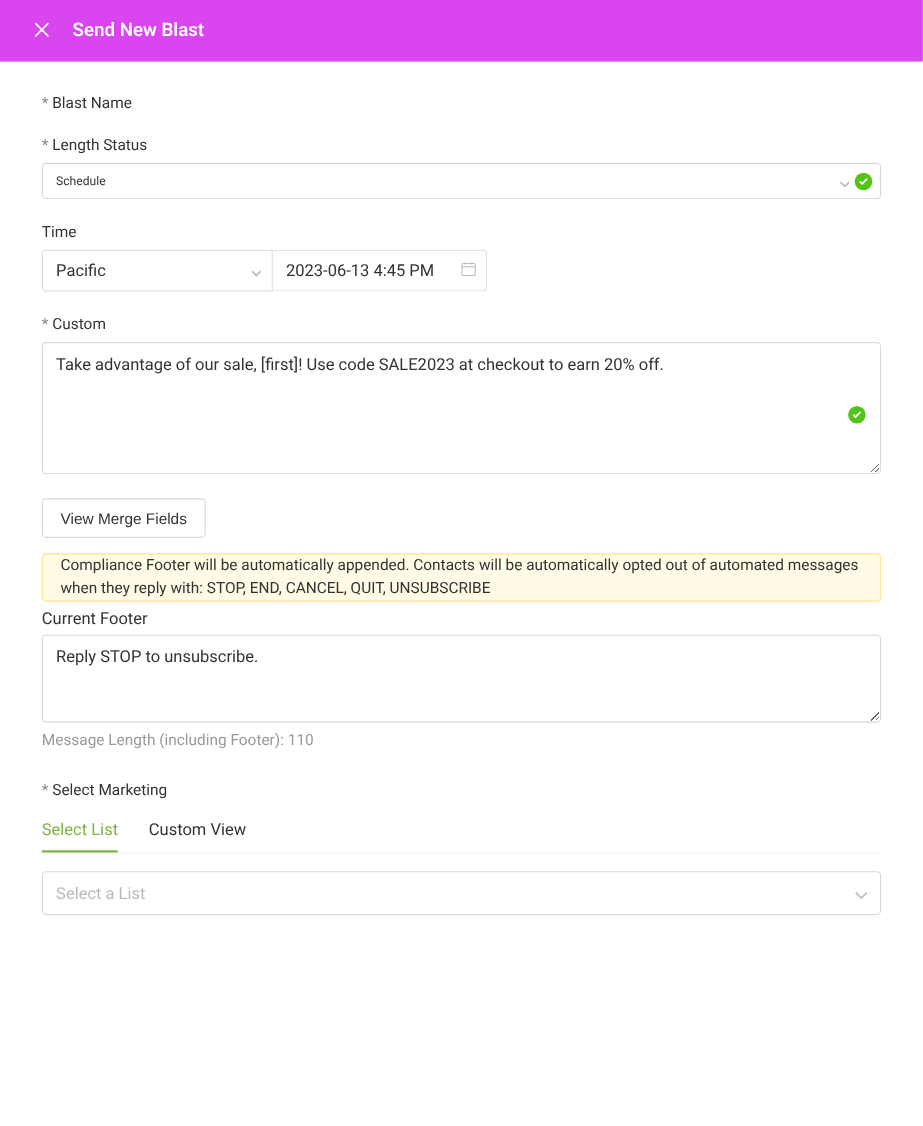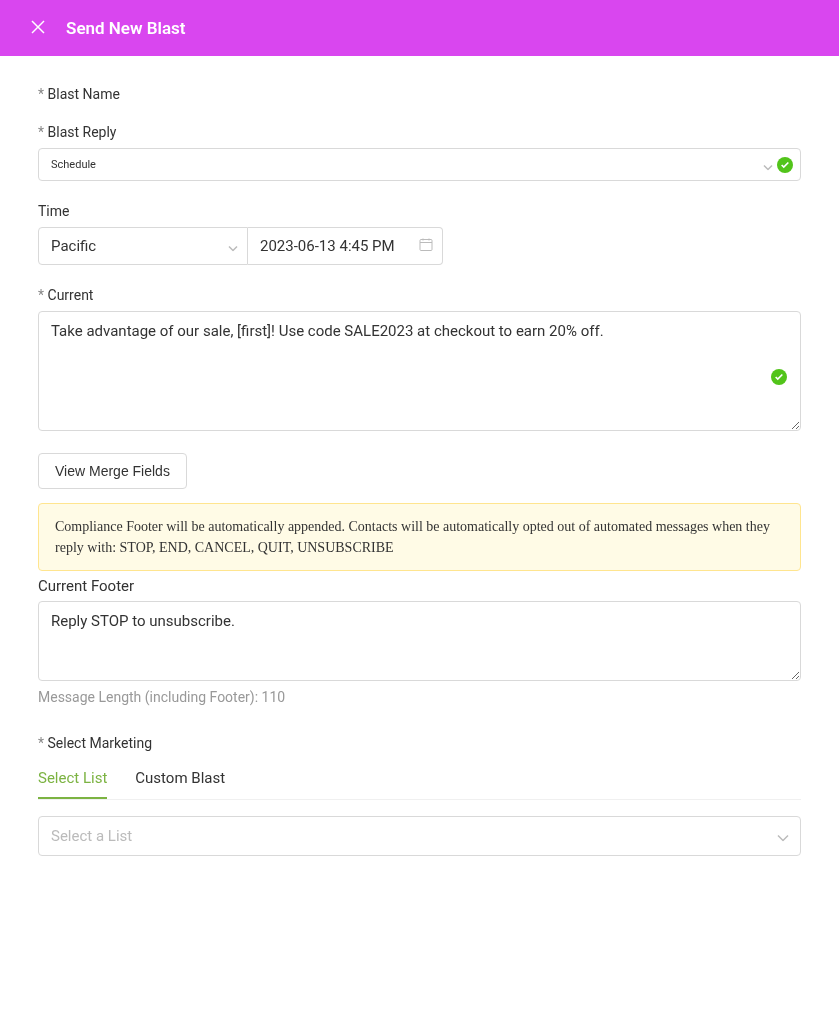--- a/index.html
+++ b/index.html
@@ -164,26 +164,25 @@
       border-radius: 4px;
       background: #fff;
       font-size: 14px;
       color: #333;
       cursor: pointer;
     }
     .notice-box {
       background: #fffbe6;
       border: 1px solid #ffe58f;
       border-radius: 4px;
-      padding: 12px 16px;
+      padding: 0 16px;
       font-size: 14px;
       color: #333;
       line-height: 1.5;
       margin-bottom: 6px;
-      font-family: Liberation Serif, serif;
     }
     .footer-label {
       font-size: 15px;
       color: #333;
       margin-bottom: 6px;
     }
     .footer-textarea {
       width: 100%;
       padding: 10px 12px;
       border: 1px solid #d9d9d9;
@@ -253,21 +252,21 @@
   <span class="header-title">Send New Blast</span>
 </div>
 
 <div class="form-container">
 
   <div class="form-group">
     <label class="label required">Blast Name</label>
   </div>
 
   <div class="form-group">
-    <label class="label required">Blast Reply</label>
+    <label class="label required">Length Status</label>
     <div class="input-wrapper">
       <div class="select-input">
         <span>Schedule</span>
       </div>
       <span class="chevron-down">
         <svg width="10" height="6" viewBox="0 0 10 6" fill="none" stroke="currentColor" stroke-width="1.5">
             <path d="M1 1l4 4 4-4"></path>
           </svg>
       </span>
       <span class="check-badge">
@@ -301,21 +300,21 @@
             <line x1="1" y1="5" x2="13" y2="5"></line>
             <line x1="4" y1="1" x2="4" y2="3"></line>
             <line x1="10" y1="1" x2="10" y2="3"></line>
           </svg>
         </span>
       </div>
     </div>
   </div>
 
   <div class="form-group" style="margin-bottom:0;">
-    <label class="label required">Current</label>
+    <label class="label required">Custom</label>
     <div class="input-wrapper">
       <textarea class="textarea" style="">Take advantage of our sale, [first]! Use code SALE2023 at checkout to earn 20% off.</textarea>
       <span class="textarea-check">
         <svg viewBox="0 0 12 12" fill="none" stroke="#fff" stroke-width="2" width="10" height="10">
             <path d="M2 6l2.5 2.5L10 3"></path>
           </svg>
       </span>
     </div>
   </div>
 
@@ -326,21 +325,21 @@
   <div class="notice-box">Compliance Footer will be automatically appended. Contacts will be automatically opted out of automated messages when they reply with: STOP, END, CANCEL, QUIT, UNSUBSCRIBE</div>
 
   <div class="footer-label">Current Footer</div>
   <textarea class="footer-textarea" style="">Reply STOP to unsubscribe.</textarea>
   <div class="char-count">Message Length (including Footer): 110</div>
 
   <div class="section-spacer">
     <label class="label required">Select Marketing</label>
     <div class="tabs">
       <div class="tab active">Select List</div>
-      <div class="tab">Custom Blast</div>
+      <div class="tab">Custom View</div>
     </div>
     <div class="input-wrapper">
       <div class="list-select">
         <span>Select a List</span>
       </div>
       <span class="chevron-down-alt">
         <svg width="12" height="7" viewBox="0 0 12 7" fill="none" stroke="currentColor" stroke-width="1.5">
             <path d="M1 1l5 5 5-5"></path>
           </svg>
       </span>

